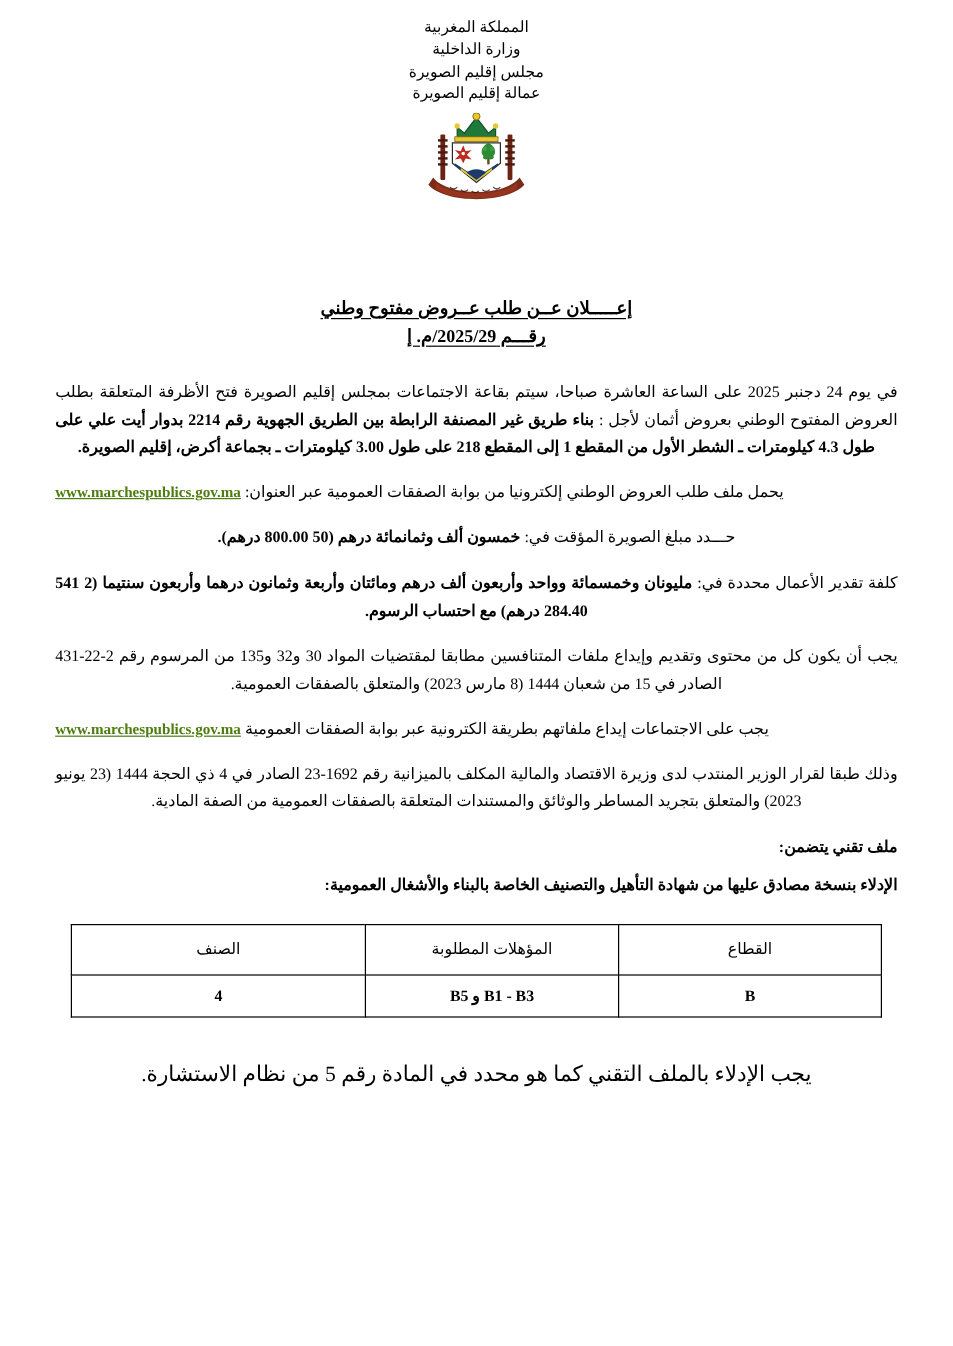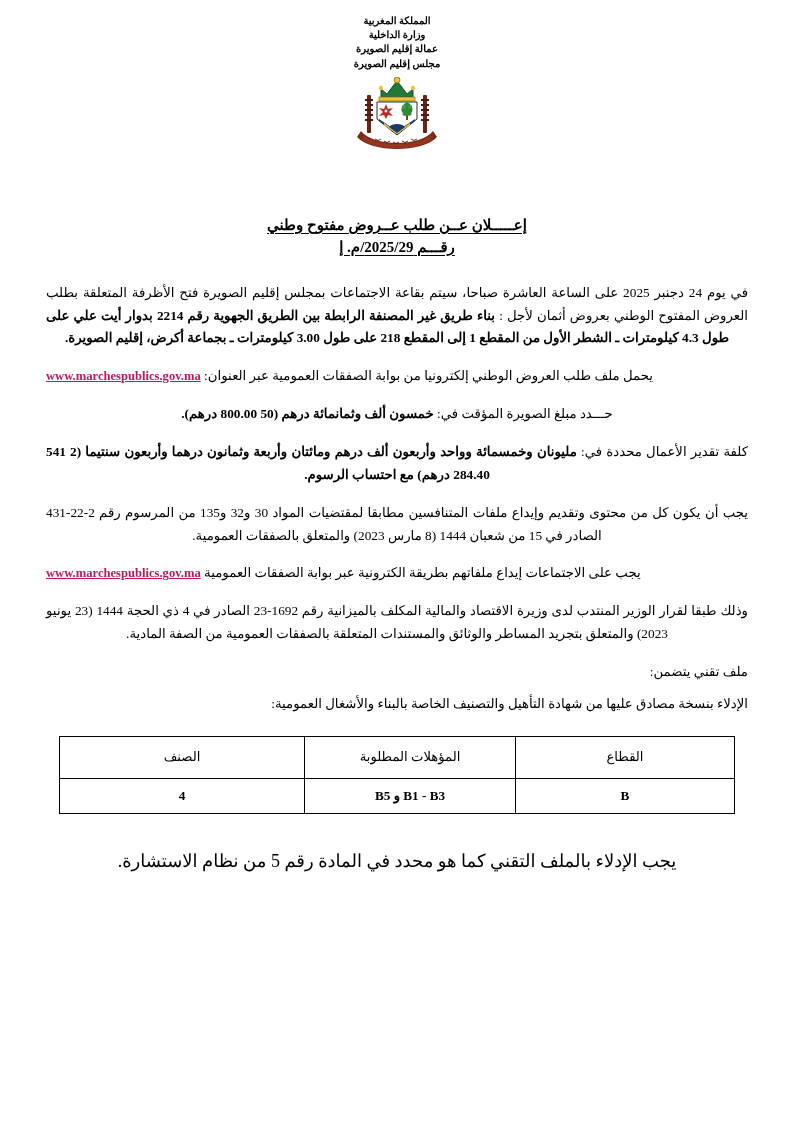--- a/index.html
+++ b/index.html
@@ -22,40 +22,40 @@
     padding: 0;
   }
 
   
   .letterhead {
     text-align: center;
     margin-top: 14px;
     line-height: 1.42;
   }
   .letterhead div {
-    font-size: 10px;
-    font-weight: bold;
+    font-size: 13px;
+    font-weight: normal;
     font-family: "Liberation Serif", "DejaVu Serif", serif;
     letter-spacing: 0;
   }
   .emblem-wrap {
     text-align: center;
     margin-top: 6px;
     height: 80px;
   }
   .emblem {
     display: inline-block;
     width: 92px;
     height: 78px;
   }
 
   
   .title-block {
     text-align: center;
-    margin-top: 56px;
+    margin-top: 72px;
   }
   .title-block .t-line {
     font-size: 15px;
     font-weight: bold;
     text-decoration: underline;
     text-underline-offset: 3px;
     line-height: 1.6;
     display: inline-block;
     letter-spacing: 0.4px;
   }
@@ -76,24 +76,24 @@
   p.para {
     font-size: 13.3px;
     line-height: 1.72;
     text-align: justify;
     text-align-last: right;
     margin: 0 0 9px 0;
     direction: rtl;
   }
   p.para.center-last { text-align-last: center; }
   p.para.left-last   { text-align-last: left; }
-  p.para.right-last  { text-align-last: right; }
+  p.para.right-last  { text-align-last: right; font-weight: bold; }
   .b { font-weight: bold; }
   .lnk {
-    color: #be185d;
+    color: #4d7c0f;
     text-decoration: underline;
     direction: ltr;
     unicode-bidi: embed;
     display: inline-block;
     font-weight: bold;
     font-size: 12.6px;
   }
 
   .gap-sm { height: 6px; }
 
@@ -134,22 +134,22 @@
   }
 </style>
 </head>
 <body>
 
 <div class="page">
 
   <div class="letterhead">
     <div>المملكة المغربية</div>
     <div>وزارة الداخلية</div>
+    <div>مجلس إقليم الصويرة</div>
     <div>عمالة إقليم الصويرة</div>
-    <div>مجلس إقليم الصويرة</div>
   </div>
 
   <div class="emblem-wrap">
     <span class="emblem">
       <svg viewBox="0 0 92 78" width="92" height="78" aria-hidden="true">
 
         <path d="M10 54 C22 70, 70 70, 82 54 L86 60 C72 76, 20 76, 6 60 Z" fill="#7B2B18"></path>
         <path d="M12 58 C24 70, 68 70, 80 58 L80 63 C66 74, 26 74, 12 63 Z" fill="#96351d"></path>
 
         <g fill="#6b2413">

